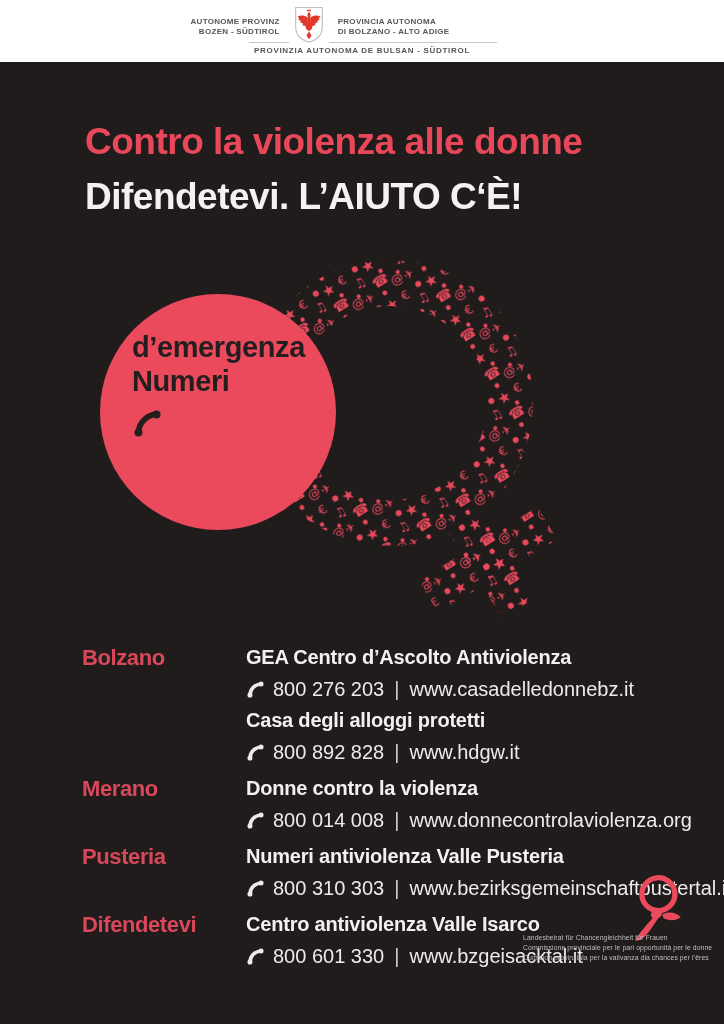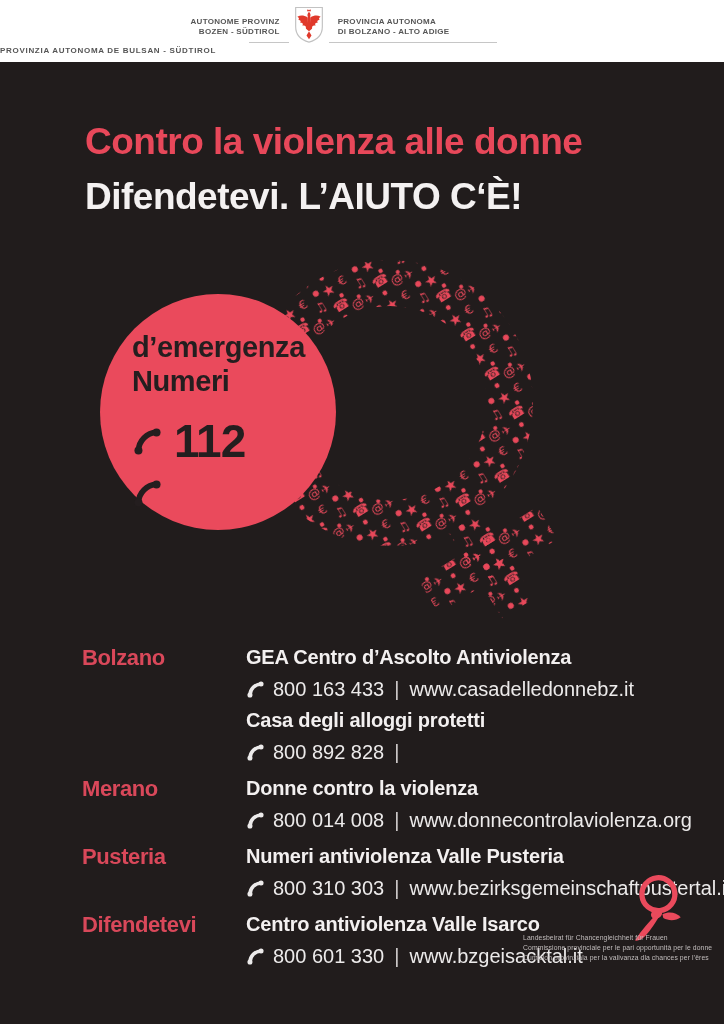--- a/index.html
+++ b/index.html
@@ -9,21 +9,21 @@
     margin:0 auto;
   }
   
   .header{position:absolute;left:0;top:0;width:724px;height:62px;background:#ffffff;}
   .header-inner{position:absolute;left:0;top:6px;width:640px;display:flex;justify-content:center;align-items:center;gap:9px;}
   .hdr-block{font-size:8px;line-height:10px;font-weight:bold;color:#565656;letter-spacing:.3px;}
   .hdr-left{text-align:right;}
   .hdr-right{text-align:left;}
   .hdr-divider{position:absolute;left:249px;top:42px;width:248px;height:1px;background:#c6c6c6;}
   .crest-wrap{position:relative;z-index:2;background:#ffffff;padding:0 5px;}
-  .hdr-caption{position:absolute;left:0;top:46px;width:724px;
+  .hdr-caption{position:absolute;left:0;top:46px;width:724px;text-align:center;
     font-size:8px;font-weight:bold;color:#555;letter-spacing:.7px;}
   
   .title-red{position:absolute;left:85px;top:121px;font-size:37px;font-weight:bold;
     letter-spacing:-.5px;color:#e8485a;white-space:nowrap;}
   .title-white{position:absolute;left:85px;top:176px;font-size:37px;font-weight:bold;
     letter-spacing:-.5px;color:#f4f1f1;white-space:nowrap;}
   
   .venus{position:absolute;left:168px;top:225px;width:444px;height:420px;z-index:1;}
   
   .circle{position:absolute;left:100px;top:294px;width:236px;height:236px;border-radius:50%;
@@ -100,28 +100,20 @@
     <g transform="translate(222,178) rotate(-32)">
       <circle r="120" fill="none" stroke="url(#icontex)" stroke-width="46"></circle>
       <rect x="-19" y="136" width="38" height="106" fill="url(#icontex)"></rect>
       <rect x="-70" y="166" width="140" height="38" fill="url(#icontex)"></rect>
     </g>
   </svg>
 
   <div class="circle">
     <div class="circle-heading">d’emergenza</div>
     <div class="circle-heading">Numeri</div>
-    <div class="num-row first">
-      <svg width="31" height="31" viewBox="0 0 24 24">
-        <path d="M19 5 A 14.5 14.5 0 0 0 5 19" fill="none" stroke="#241e1f" stroke-width="4.4" stroke-linecap="round"></path>
-        <circle cx="19" cy="5" r="3.1" fill="#241e1f"></circle>
-          <circle cx="5" cy="19" r="3.1" fill="#241e1f"></circle>
-      </svg>
-      <span class="num-text">112</span>
-    </div>
     <div class="num-row">
       <svg width="31" height="31" viewBox="0 0 24 24">
         <path d="M19 5 A 14.5 14.5 0 0 0 5 19" fill="none" stroke="#241e1f" stroke-width="4.4" stroke-linecap="round"></path>
         <circle cx="19" cy="5" r="3.1" fill="#241e1f"></circle>
           <circle cx="5" cy="19" r="3.1" fill="#241e1f"></circle>
       </svg>
     </div>
   </div>
 
   <div class="contacts">
@@ -129,33 +121,34 @@
     <div class="contact-row">
       <div class="city">Bolzano</div>
       <div>
         <div class="entry-name">GEA Centro d’Ascolto Antiviolenza</div>
         <div class="entry-line">
           <svg width="19" height="19" viewBox="0 0 24 24">
             <path d="M19 5 A 14.5 14.5 0 0 0 5 19" fill="none" stroke="#eceaea" stroke-width="4.6" stroke-linecap="round"></path>
             <circle cx="19" cy="5" r="3.2" fill="#eceaea"></circle>
               <circle cx="5" cy="19" r="3.2" fill="#eceaea"></circle>
           </svg>
-          <span>800 163 433</span>
+          <span>800 276 203</span>
           <span class="sep">|</span>
           <a href="#">www.casadelledonnebz.it</a>
         </div>
         <div class="entry-name">Casa degli alloggi protetti</div>
         <div class="entry-line">
           <svg width="19" height="19" viewBox="0 0 24 24">
             <path d="M19 5 A 14.5 14.5 0 0 0 5 19" fill="none" stroke="#eceaea" stroke-width="4.6" stroke-linecap="round"></path>
             <circle cx="19" cy="5" r="3.2" fill="#eceaea"></circle>
               <circle cx="5" cy="19" r="3.2" fill="#eceaea"></circle>
           </svg>
           <span>800 892 828</span>
           <span class="sep">|</span>
+          <a href="#">www.hdgw.it</a>
         </div>
       </div>
     </div>
 
     <div class="contact-row">
       <div class="city">Merano</div>
       <div>
         <div class="entry-name">Donne contro la violenza</div>
         <div class="entry-line">
           <svg width="19" height="19" viewBox="0 0 24 24">

